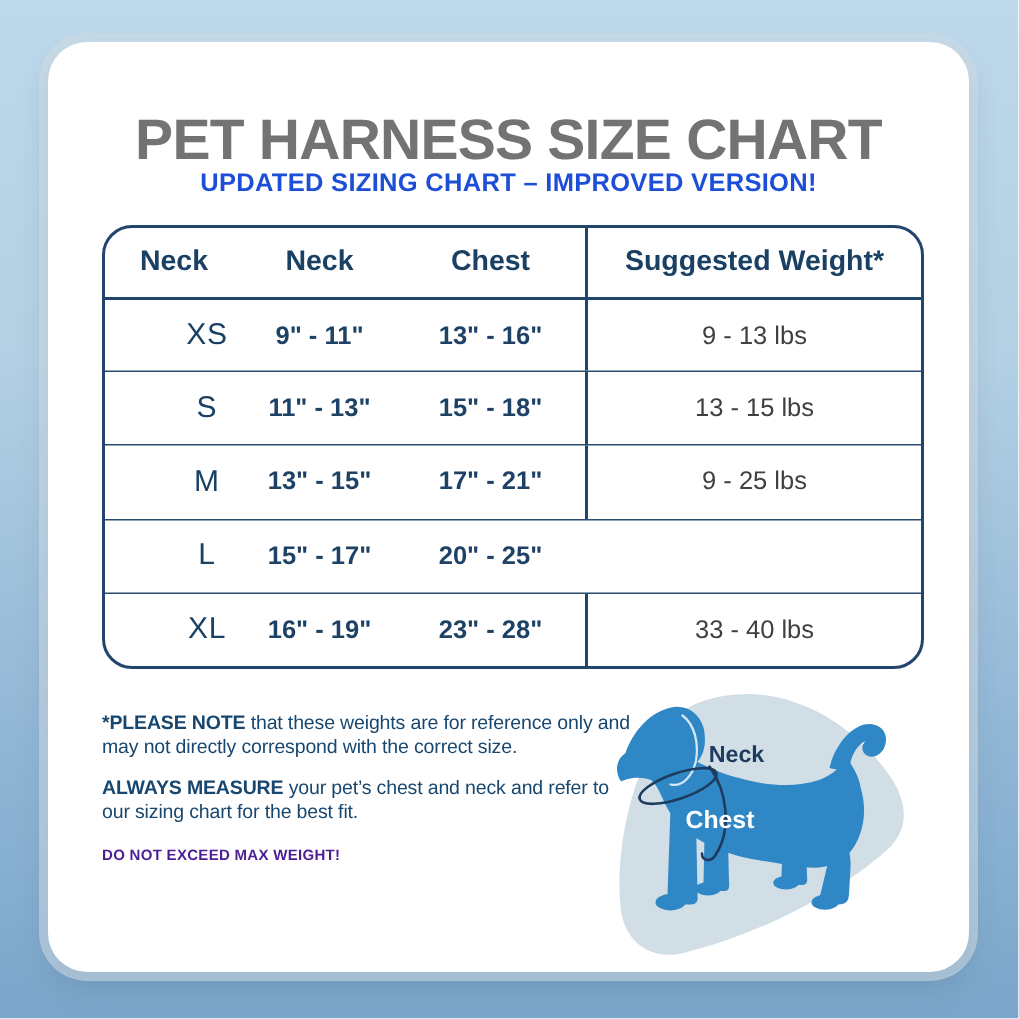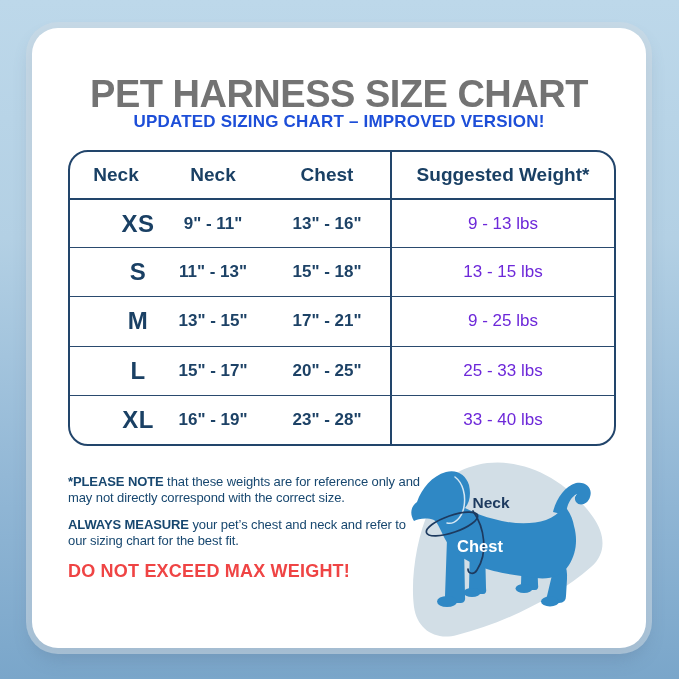--- a/index.html
+++ b/index.html
@@ -25,27 +25,27 @@
     position:absolute;left:36px;top:122px;width:544px;height:292px;
     border:2px solid #22456b;border-radius:20px;overflow:hidden;
     display:grid;grid-template-rows:46px repeat(5,1fr);color:#1a4064;
   }
   .trow{display:grid;grid-template-columns:92px 102px 126px 1fr;}
   .trow + .trow{border-top:1px solid #2a4a6e;}
   .trow.first-data{border-top:2px solid #22456b;}
   .cell{height:100%;display:flex;align-items:center;justify-content:center;text-align:center;}
   .cell.weight-col{border-left:2px solid #22456b;}
   .thead .cell{font-weight:700;font-size:19px;}
-  .cell.size{font-weight:700;font-size:24px;letter-spacing:0.5px;padding-left:44px;}
+  .cell.size{font-weight:400;font-size:20px;letter-spacing:0.5px;padding-left:44px;}
   .cell.meas{font-size:17px;font-weight:600;color:#1d4266;}
-  .cell.wval{font-size:17px;font-weight:500;color:#6d28d9;}
+  .cell.wval{font-size:17px;font-weight:500;color:#404040;}
   .notes{position:absolute;left:36px;top:446px;width:352px;color:#17476f;}
   .notes p{margin:0 0 11px 0;font-size:13px;line-height:16px;letter-spacing:-0.1px;}
   .notes .b{font-weight:700;}
-  .notes .warning{margin-top:14px;font-size:18px;font-weight:700;color:#ef4444;letter-spacing:0.2px;}
+  .notes .warning{margin-top:14px;font-size:10px;font-weight:700;color:#4c1d95;letter-spacing:0.2px;}
   .dog-svg{position:absolute;left:363px;top:427px;width:250px;height:195px;}
 </style>
 </head>
 <body>
 
 <div class="stage">
   <div class="card">
 
     <div class="title">PET HARNESS SIZE CHART</div>
     <div class="subtitle">UPDATED SIZING CHART – IMPROVED VERSION!</div>
@@ -76,21 +76,20 @@
         <div class="cell size">M</div>
         <div class="cell meas">13" - 15"</div>
         <div class="cell meas">17" - 21"</div>
         <div class="cell wval weight-col">9 - 25 lbs</div>
       </div>
 
       <div class="trow">
         <div class="cell size">L</div>
         <div class="cell meas">15" - 17"</div>
         <div class="cell meas">20" - 25"</div>
-        <div class="cell wval weight-col">25 - 33 lbs</div>
       </div>
 
       <div class="trow">
         <div class="cell size">XL</div>
         <div class="cell meas">16" - 19"</div>
         <div class="cell meas">23" - 28"</div>
         <div class="cell wval weight-col">33 - 40 lbs</div>
       </div>
     </div>
 

